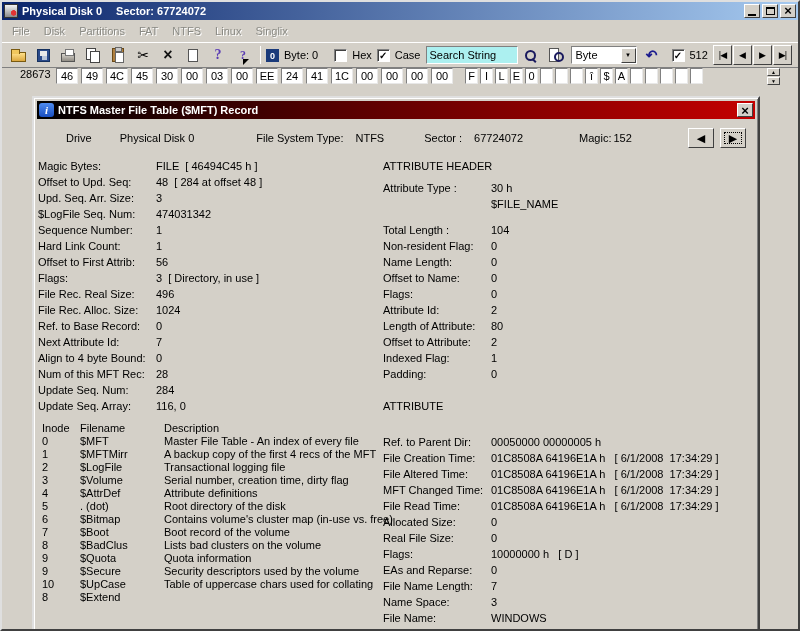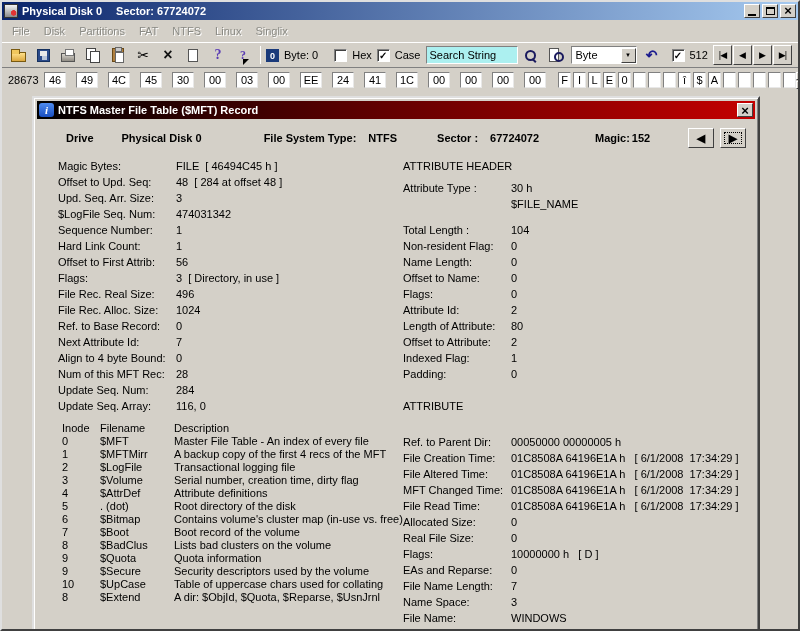--- a/index.html
+++ b/index.html
@@ -82,23 +82,23 @@
   .i-byte::before{content:"0";font-size:9px;font-weight:bold;line-height:12px}
   .i-mag{width:13px;height:13px}
   .i-mag::before{content:"";position:absolute;left:1px;top:1px;width:7px;height:7px;border:2px solid #1a1a5e;border-radius:50%}
   .i-mag::after{content:"";position:absolute;left:9px;top:9px;width:5px;height:2px;background:#1a1a5e;transform:rotate(45deg);transform-origin:0 0}
   .i-magdoc{width:14px;height:14px}
   .i-magdoc::before{content:"";position:absolute;left:0;top:0;width:8px;height:12px;background:#fff;border:1px solid #555}
   .i-magdoc::after{content:"";position:absolute;left:5px;top:4px;width:6px;height:6px;border:2px solid #1a1a5e;border-radius:50%}
   .i-undo::before{content:"↶";font-size:14px;font-weight:bold;color:#1a1a8e}
 
   
-  .hexrow{height:24px;display:flex;align-items:center;padding:0 6px}
+  .hexrow{height:24px;display:flex;align-items:flex-start;padding:0 18px}
   .addr{width:36px;flex:0 0 auto}
-  .hexbytes{display:flex;gap:10px}
+  .hexbytes{display:flex;gap:3px}
   .hexchars{display:flex;gap:2px;margin-left:12px}
   .hexcell{width:22px;height:16px;background:#fff;border:1px solid;border-color:#808080 #e8e8e8 #e8e8e8 #808080;
     display:flex;align-items:center;justify-content:center}
   .charcell{width:13px;height:16px;background:#fff;border:1px solid;border-color:#808080 #e8e8e8 #e8e8e8 #808080;
     display:flex;align-items:center;justify-content:center}
   .hexspin{margin-left:auto;display:flex;flex-direction:column;gap:1px}
   .spinbtn{width:13px;height:8px;background:#D4D0C8;border:1px solid;border-color:#fff #404040 #404040 #fff;
     display:flex;align-items:center;justify-content:center;font-size:5px}
   .spinbtn.up::before{content:"▲"}
   .spinbtn.down::before{content:"▼"}
@@ -108,47 +108,47 @@
     border:2px solid;border-color:#dfdfdf #404040 #404040 #dfdfdf;
     box-shadow:inset 1px 1px 0 #fff,inset -1px -1px 0 #808080}
   .dlg-title{height:18px;margin:3px;background:linear-gradient(90deg,#000 0%,#5c0000 45%,#c40000 100%);
     display:flex;align-items:center;gap:4px;padding:0 2px;color:#fff;font-weight:bold}
   .info-icon{width:15px;height:14px;border-radius:3px;background:linear-gradient(#4f8cf0,#1a4fc0);
     color:#fff;font:italic bold 11px "Liberation Serif",serif;display:flex;align-items:center;justify-content:center}
   .dlg-close{margin-left:auto;width:16px;height:14px;background:#D4D0C8;border:1px solid;
     border-color:#fff #404040 #404040 #fff;color:#000;display:flex;align-items:center;justify-content:center}
   .dlg-close::before{content:"×";font-size:13px;font-weight:bold;line-height:11px}
 
-  .dlg-header{display:flex;align-items:center;font-weight:bold;padding:6px 12px 2px 32px}
+  .dlg-header{display:flex;align-items:center;font-weight:normal;padding:6px 12px 2px 32px}
   .h-drivev{margin-left:28px}
   .h-fsl{margin-left:62px}.h-fsv{margin-left:12px}
   .h-secl{margin-left:40px}.h-secv{margin-left:12px}
   .h-offl{margin-left:56px}.h-offv{margin-left:2px}
   .dlg-navgrp{margin-left:auto;display:flex;gap:6px}
   .dlg-nav{width:26px;height:20px;background:#D4D0C8;border:1px solid;border-color:#fff #404040 #404040 #fff;
     display:flex;align-items:center;justify-content:center;font-size:11px}
   .dlg-nav.back::before{content:"◀"}
   .dlg-nav.fwd::before{content:"▶"}
   .dlg-nav.focused{outline:1px dotted #000;outline-offset:-5px}
 
-  .dlg-body{display:flex;padding:8px 0 0 24px}
+  .dlg-body{display:flex;padding:8px 0 0 4px}
   .col-left{width:345px;flex:0 0 auto}
   .col-right{flex:1;min-width:0}
   .frow{display:flex;min-height:16px;line-height:16px}
   .col-left .fl{width:118px;flex:0 0 auto}
   .col-right .fl{width:108px;flex:0 0 auto}
   .fv{white-space:pre-wrap}
   .attrh .frow:first-of-type{margin-bottom:10px}
   .section-title{line-height:16px;margin-bottom:6px}
   .section-title.second{margin-top:16px;margin-bottom:20px}
 
   .inode-table{margin-top:8px;padding-left:4px;line-height:13px}
   .trow{display:flex;white-space:nowrap}
   .tc-i{width:38px;flex:0 0 auto}
-  .tc-f{width:74px;flex:0 0 auto}
+  .tc-f{width:84px;flex:0 0 auto}
   .tc-d{flex:1}
 </style>
 </head>
 <body>
 
 <div class="titlebar">
   <span class="app-icon"></span>
   <span class="t-drive">Physical Disk 0</span>
   <span>Sector: 67724072</span>
   <span class="t-buttons">
@@ -470,21 +470,20 @@
 
             <div class="trow">
               <span class="tc-i">10</span>
               <span class="tc-f">$UpCase</span>
               <span class="tc-d">Table of uppercase chars used for collating</span>
             </div>
 
             <div class="trow">
               <span class="tc-i">8</span>
               <span class="tc-f">$Extend</span>
-              <span class="tc-d">A dir: $ObjId, $Quota, $Reparse, $UsnJrnl</span>
             </div>
           </div>
       </div>
     </div>
 
     <div class="col-right">
       <div class="section-title">ATTRIBUTE HEADER</div>
       <div class="attrh">
 
           <div class="frow">

